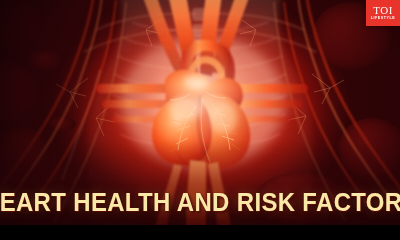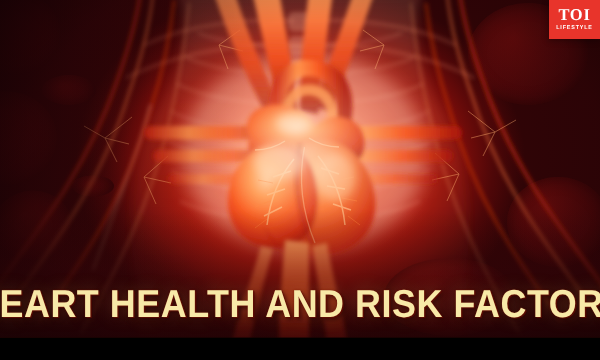--- a/index.html
+++ b/index.html
@@ -116,21 +116,21 @@
     background: #e8342b;
     display: flex;
     flex-direction: column;
     align-items: center;
     justify-content: center;
     gap: 1px;
     box-shadow: -1px 1px 4px rgba(0,0,0,0.30);
   }
   #logo-badge .logo-main {
     font-family: "Liberation Serif", serif;
-    font-weight: 700;
+    font-weight: 400;
     font-size: 11px;
     line-height: 1;
     color: #ffffff;
     letter-spacing: 0.5px;
   }
   #logo-badge .logo-sub {
     font-family: "Liberation Sans", sans-serif;
     font-weight: 700;
     font-size: 3.6px;
     line-height: 1;

